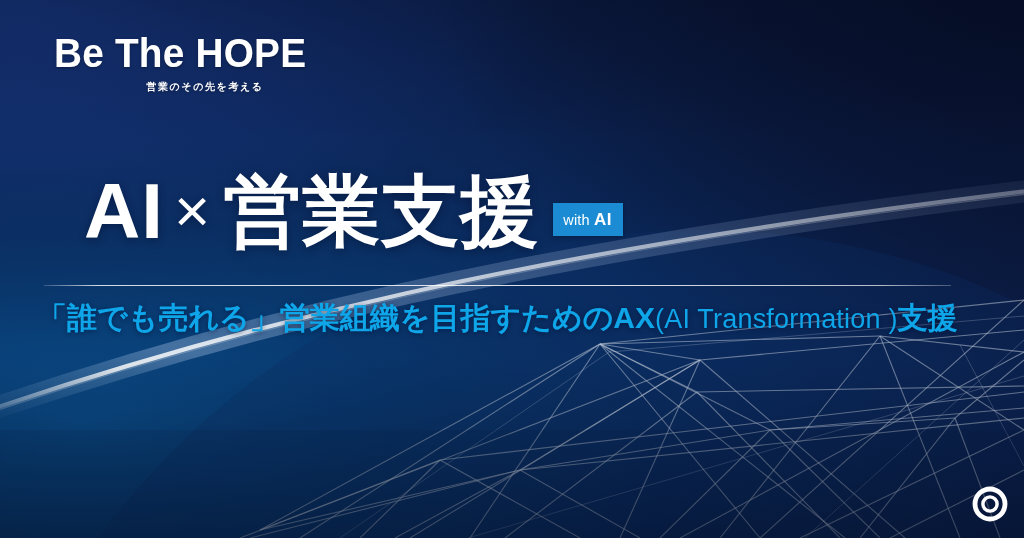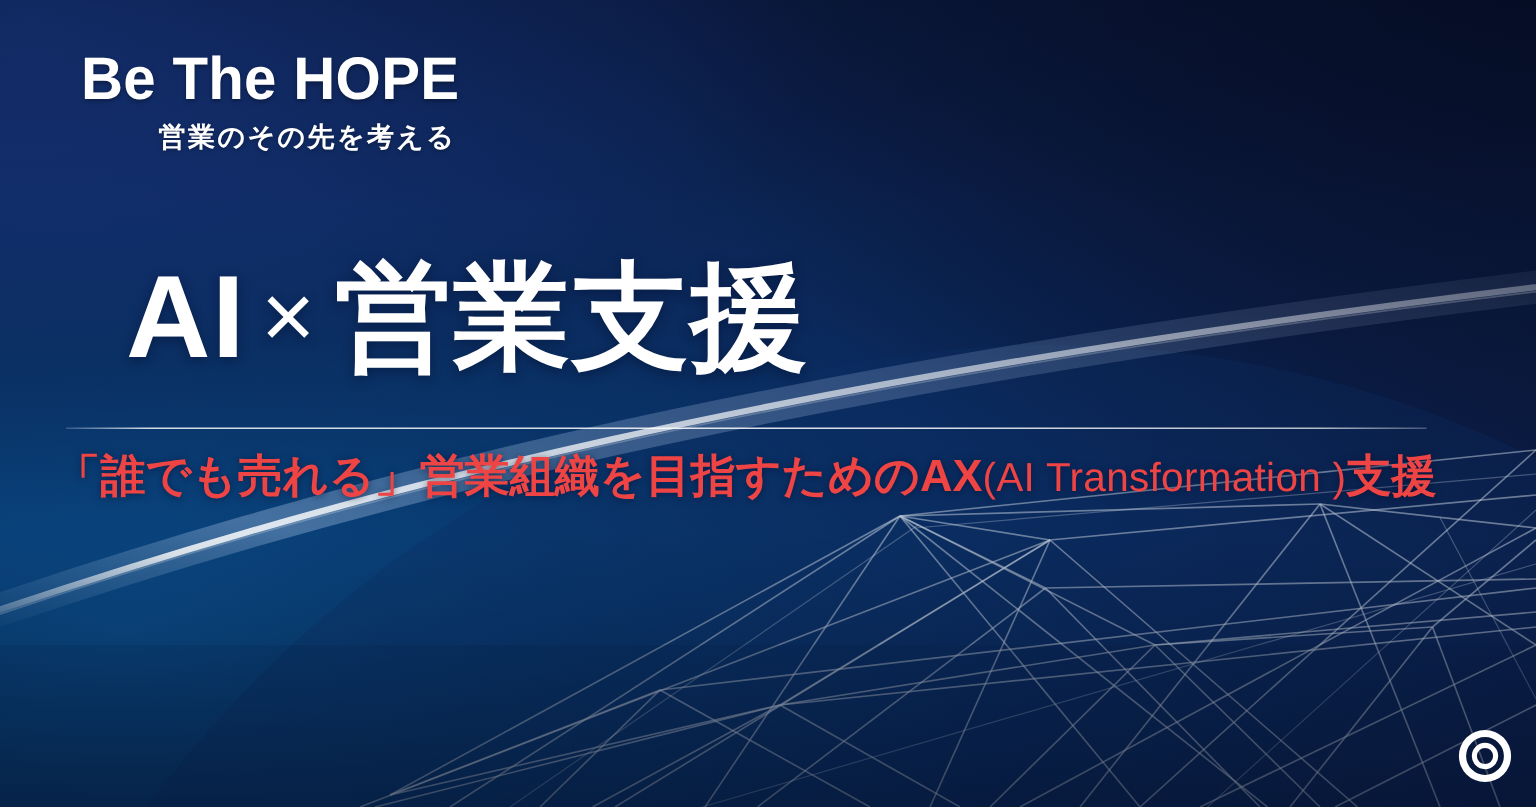--- a/index.html
+++ b/index.html
@@ -64,21 +64,21 @@
     color: #ffffff;
     letter-spacing: 0.2px;
     text-shadow: 0 1px 3px rgba(0,0,0,0.34);
     white-space: nowrap;
     transform: scaleX(0.97);
     transform-origin: left center;
   }
   .logo-tagline {
     margin-top: 9px;
     text-align: center;
-    font-size: 18px;
+    font-size: 10px;
     line-height: 1;
     font-weight: 700;
     color: #ffffff;
     letter-spacing: 1.6px;
     padding-left: 42px;
     text-shadow: 0 1px 3px rgba(0,0,0,0.34);
     white-space: nowrap;
   }
 
   
@@ -132,21 +132,21 @@
     background: linear-gradient(90deg, rgba(255,255,255,0.18) 0%, rgba(255,255,255,0.82) 6%, rgba(255,255,255,0.86) 62%, rgba(255,255,255,0.7) 92%, rgba(255,255,255,0.25) 100%);
   }
 
   
   .subtitle {
     position: absolute;
     left: 37px;
     top: 299px;
     font-size: 30px;
     line-height: 1.28;
-    color: #ef4444;
+    color: #0ea5e9;
     white-space: nowrap;
     text-shadow: 0 1px 5px rgba(0,10,40,0.5);
     font-weight: 700;
   }
   .subtitle .latin {
     font-weight: 400;
     font-size: 27px;
     letter-spacing: 0.2px;
   }
 
@@ -288,20 +288,24 @@
 
   <div class="logo-block">
     <div class="logo-wordmark">Be The HOPE</div>
     <div class="logo-tagline">営業のその先を考える</div>
   </div>
 
   <div class="headline-row">
     <div class="headline">
       <span>AI</span><span class="times">×</span><span>営業支援</span>
     </div>
+    <div class="with-ai-badge">
+      <span class="w">with</span>
+      <span class="ai">AI</span>
+    </div>
   </div>
 
   <div class="divider"></div>
 
   <div class="subtitle">
     <span>「誰でも売れる」営業組織を目指すためのAX</span><span class="latin">(AI Transformation )</span><span>支援</span>
   </div>
 
   <div class="corp-logo">
     <svg class="corp-mark" viewBox="0 0 40 40">

